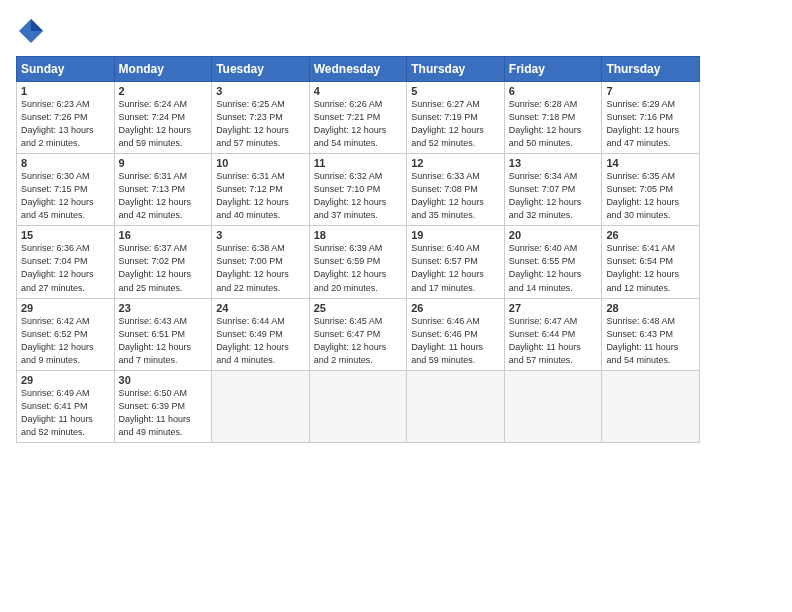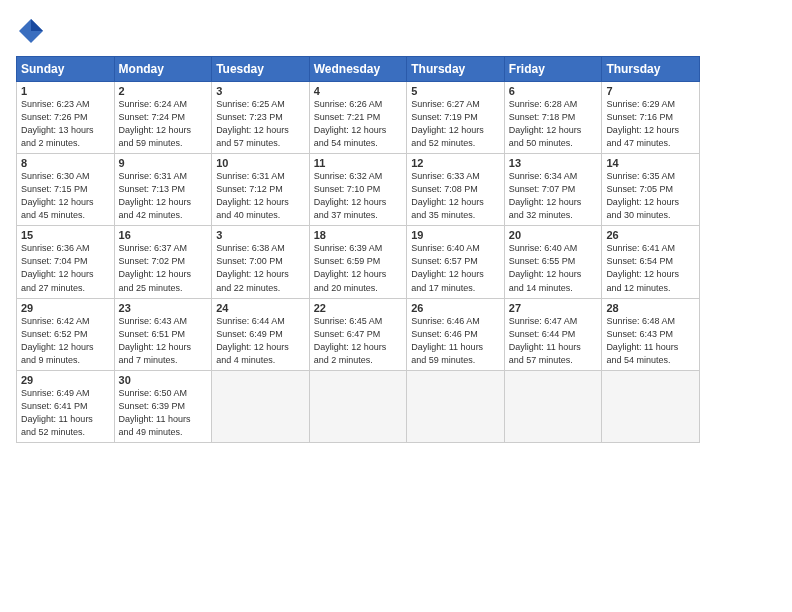--- a/index.html
+++ b/index.html
@@ -222,21 +222,21 @@
           </td>
           <td>
             <span class="day-num">23</span>
 <div class="day-info">Sunrise: 6:43 AM<br>Sunset: 6:51 PM<br>Daylight: 12 hours and 7 minutes.</div>
           </td>
           <td>
             <span class="day-num">24</span>
 <div class="day-info">Sunrise: 6:44 AM<br>Sunset: 6:49 PM<br>Daylight: 12 hours and 4 minutes.</div>
           </td>
           <td>
-            <span class="day-num">22</span>
+            <span class="day-num">25</span>
 <div class="day-info">Sunrise: 6:45 AM<br>Sunset: 6:47 PM<br>Daylight: 12 hours and 2 minutes.</div>
           </td>
           <td>
             <span class="day-num">26</span>
 <div class="day-info">Sunrise: 6:46 AM<br>Sunset: 6:46 PM<br>Daylight: 11 hours and 59 minutes.</div>
           </td>
           <td>
             <span class="day-num">27</span>
 <div class="day-info">Sunrise: 6:47 AM<br>Sunset: 6:44 PM<br>Daylight: 11 hours and 57 minutes.</div>
           </td>

